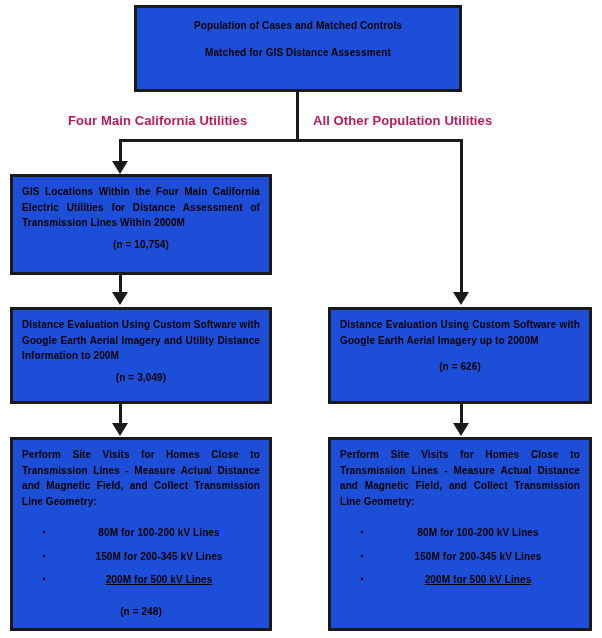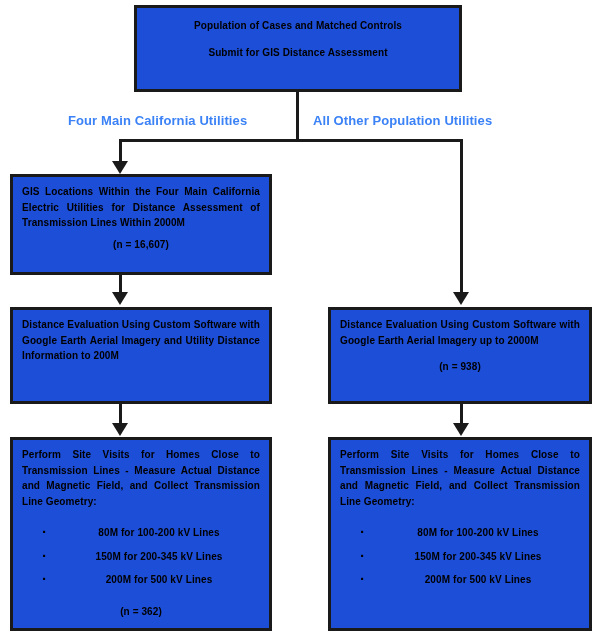--- a/index.html
+++ b/index.html
@@ -54,21 +54,21 @@
     padding: 0 0 0 20px;
     list-style: none;
     text-align: center;
   }
   ul.bullets li {
     position: relative;
     padding-left: 16px;
     margin-bottom: 8px;
     white-space: nowrap;
   }
-  ul.bullets li:last-child { margin-bottom: 0; }
+  ul.bullets li:last-child { margin-bottom: 0; text-decoration: underline; }
   ul.bullets li:before {
     content: "\00B7";
     position: absolute;
     left: 0;
     top: -1px;
     font-size: 15px;
     line-height: 15px;
     font-weight: bold;
   }
 
@@ -84,90 +84,91 @@
     width: 0;
     height: 0;
     border-left: 8px solid transparent;
     border-right: 8px solid transparent;
     border-top: 13px solid #1a1a1a;
   }
   .branch-label {
     position: absolute;
     font-weight: bold;
     font-size: 13px;
-    color: #3b82f6;
+    color: #be185d;
     white-space: nowrap;
     letter-spacing: 0.1px;
   }
 </style>
 </head>
 <body>
 
 <div id="canvas">
 
   <div class="box" id="box-top" style="left:134px; top:5px; width:328px; height:87px;">
     <div class="pad">
       <p class="ctr">Population of Cases and Matched Controls</p>
       <div class="gap-md"></div>
-      <p class="ctr">Submit for GIS Distance Assessment</p>
+      <p class="ctr">Matched for GIS Distance Assessment</p>
     </div>
   </div>
 
   <div class="vline" style="left:296px; top:92px; height:50px;"></div>
   <div class="hline" style="left:119px; top:139px; width:344px;"></div>
 
   <div class="vline" style="left:119px; top:139px; height:26px;"></div>
   <div class="arrowhead" style="left:112px; top:161px;"></div>
 
   <div class="vline" style="left:460px; top:139px; height:157px;"></div>
   <div class="arrowhead" style="left:453px; top:292px;"></div>
 
   <div class="branch-label" style="left:68px; top:113px;">Four Main California Utilities</div>
   <div class="branch-label" style="left:313px; top:113px;">All Other Population Utilities</div>
 
   <div class="box" id="box-left-1" style="left:10px; top:174px; width:262px; height:101px;">
     <div class="pad">
       <p class="just">GIS Locations Within the Four Main California Electric Utilities for Distance Assessment of Transmission Lines Within 2000M</p>
       <div class="gap-sm"></div>
-      <p class="ctr">(n = 16,607)</p>
+      <p class="ctr">(n = 10,754)</p>
     </div>
   </div>
 
   <div class="vline" style="left:119px; top:275px; height:21px;"></div>
   <div class="arrowhead" style="left:112px; top:292px;"></div>
 
   <div class="box" id="box-left-2" style="left:10px; top:307px; width:262px; height:97px;">
     <div class="pad">
       <p class="just">Distance Evaluation Using Custom Software with Google Earth Aerial Imagery and Utility Distance Information to 200M</p>
       <div class="gap-sm"></div>
+      <p class="ctr">(n = 3,049)</p>
     </div>
   </div>
 
   <div class="vline" style="left:119px; top:404px; height:24px;"></div>
   <div class="arrowhead" style="left:112px; top:423px;"></div>
 
   <div class="box" id="box-left-3" style="left:10px; top:437px; width:262px; height:194px;">
     <div class="pad">
       <p class="just">Perform Site Visits for Homes Close to Transmission Lines - Measure Actual Distance and Magnetic Field, and Collect Transmission Line Geometry:</p>
       <div class="gap-lg"></div>
       <ul class="bullets">
         <li>80M for 100-200 kV Lines</li>
         <li>150M for 200-345 kV Lines</li>
         <li>200M for 500 kV Lines</li>
       </ul>
       <div class="gap-lg"></div>
-      <p class="ctr">(n = 362)</p>
+      <p class="ctr">(n = 248)</p>
     </div>
   </div>
 
   <div class="box" id="box-right-2" style="left:328px; top:307px; width:264px; height:97px;">
     <div class="pad">
       <p class="just">Distance Evaluation Using Custom Software with Google Earth Aerial Imagery up to 2000M</p>
       <div class="gap-md"></div>
-      <p class="ctr">(n = 938)</p>
+      <p class="ctr">(n = 626)</p>
     </div>
   </div>
 
   <div class="vline" style="left:460px; top:404px; height:24px;"></div>
   <div class="arrowhead" style="left:453px; top:423px;"></div>
 
   <div class="box" id="box-right-3" style="left:328px; top:437px; width:264px; height:194px;">
     <div class="pad">
       <p class="just">Perform Site Visits for Homes Close to Transmission Lines - Measure Actual Distance and Magnetic Field, and Collect Transmission Line Geometry:</p>
       <div class="gap-lg"></div>

